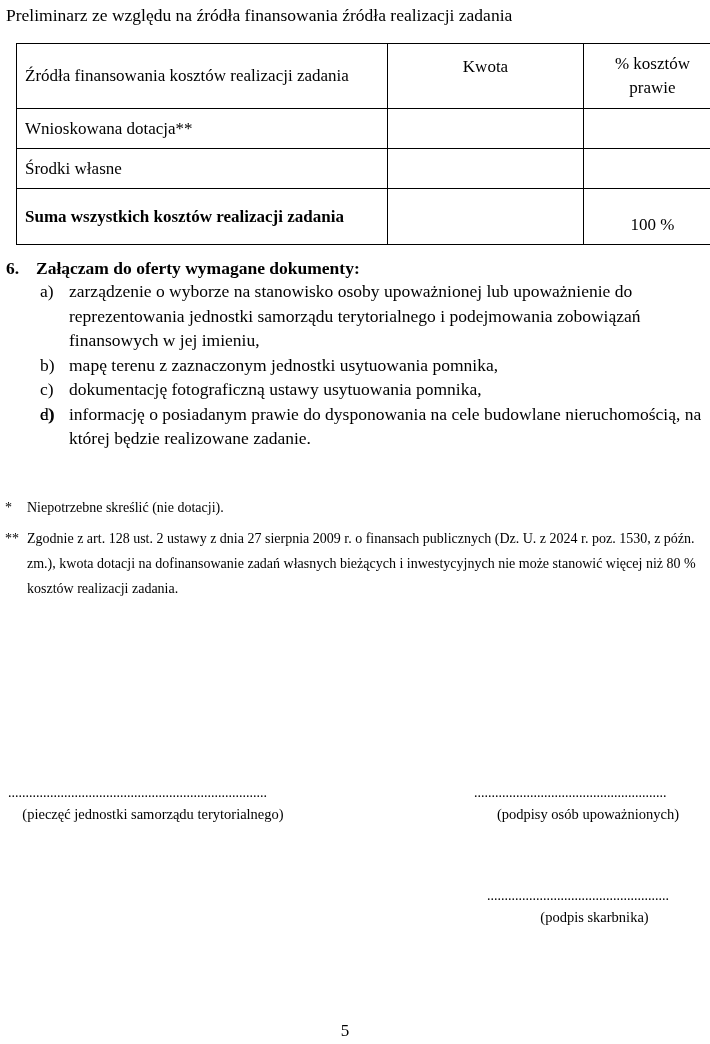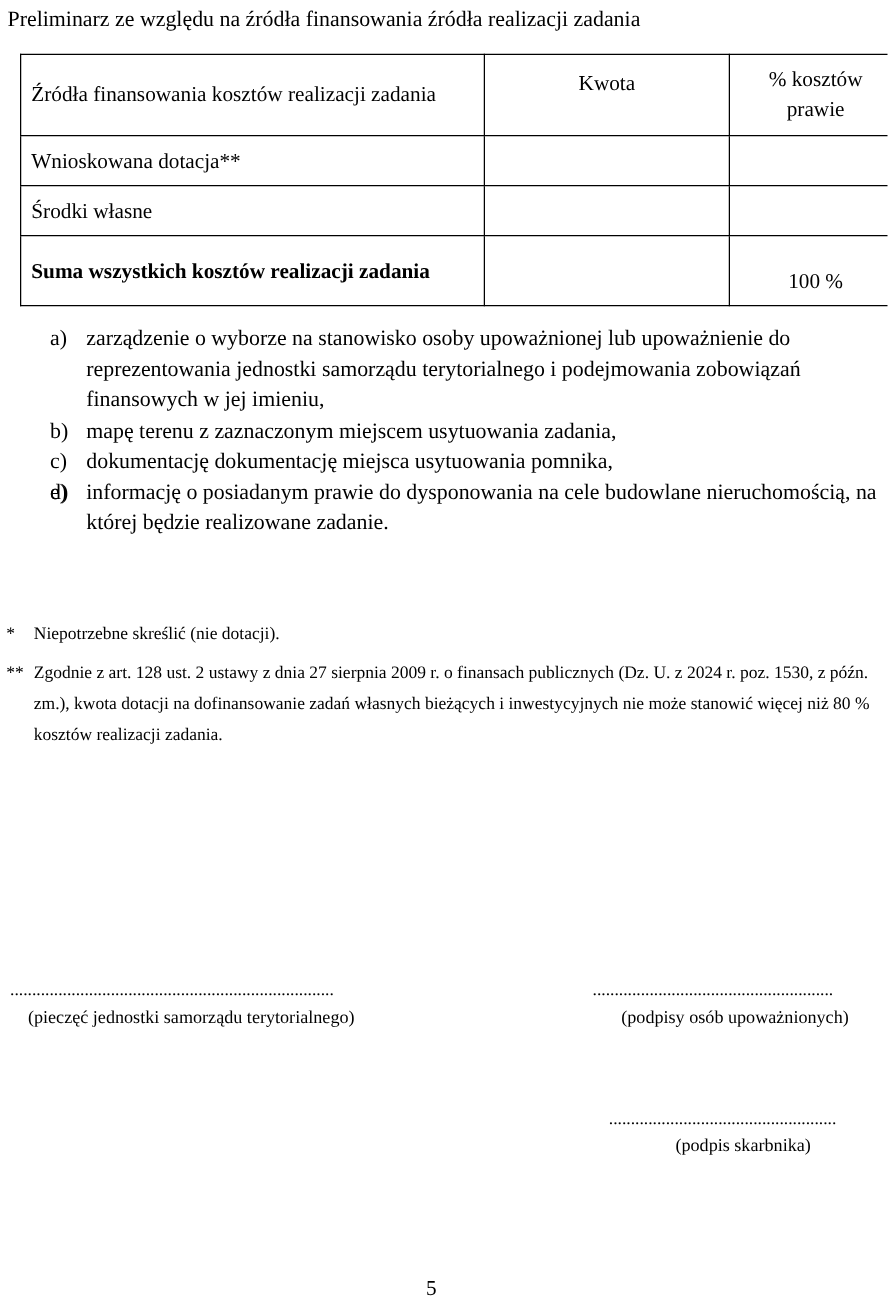--- a/index.html
+++ b/index.html
@@ -75,24 +75,27 @@
   </tr>
   <tr class="r">
     <td class="bold">Suma wszystkich kosztów realizacji zadania</td>
     <td></td>
     <td class="center" style="padding-top:16px">100 %</td>
   </tr>
 </tbody>
   </table>
 
 <div id="sec6" class="abs">
+  <div class="head">
+    <span class="num">6.</span><span>Załączam do oferty wymagane dokumenty:</span>
+  </div>
   <ol class="items">
     <li><span class="mk">a)</span><span>zarządzenie o wyborze na stanowisko osoby upoważnionej lub upoważnienie do reprezentowania jednostki samorządu terytorialnego i podejmowania zobowiązań finansowych w jej imieniu,</span></li>
-    <li><span class="mk">b)</span><span>mapę terenu z zaznaczonym miejscem usytuowania zadania,</span></li>
-    <li><span class="mk">c)</span><span>dokumentację dokumentację miejsca usytuowania pomnika,</span></li>
+    <li><span class="mk">b)</span><span>mapę terenu z zaznaczonym jednostki usytuowania pomnika,</span></li>
+    <li><span class="mk">c)</span><span>dokumentację fotograficzną ustawy usytuowania pomnika,</span></li>
     <li><span class="mk">d)</span></li>
     <li><span class="mk">e)</span><span>informację o posiadanym prawie do dysponowania na cele budowlane nieruchomością, na której będzie realizowane zadanie.</span></li>
   </ol>
 </div>
 
 <div id="fn1" class="abs fn">
   <span class="star">*</span>
   <span class="txt">Niepotrzebne skreślić (nie dotacji).</span>
 </div>
 <div id="fn2" class="abs fn">

